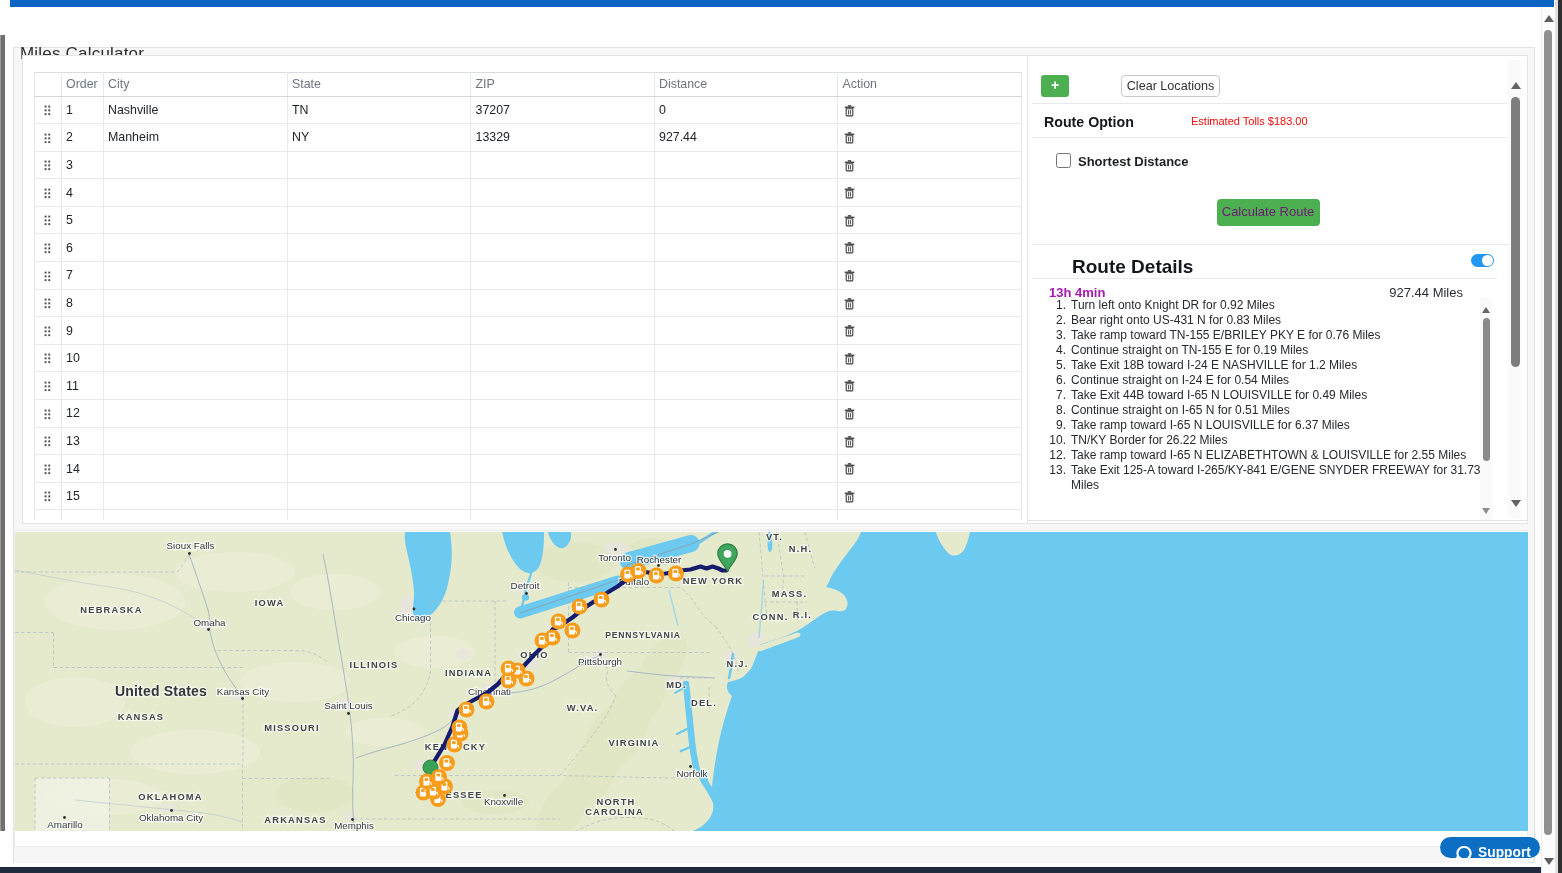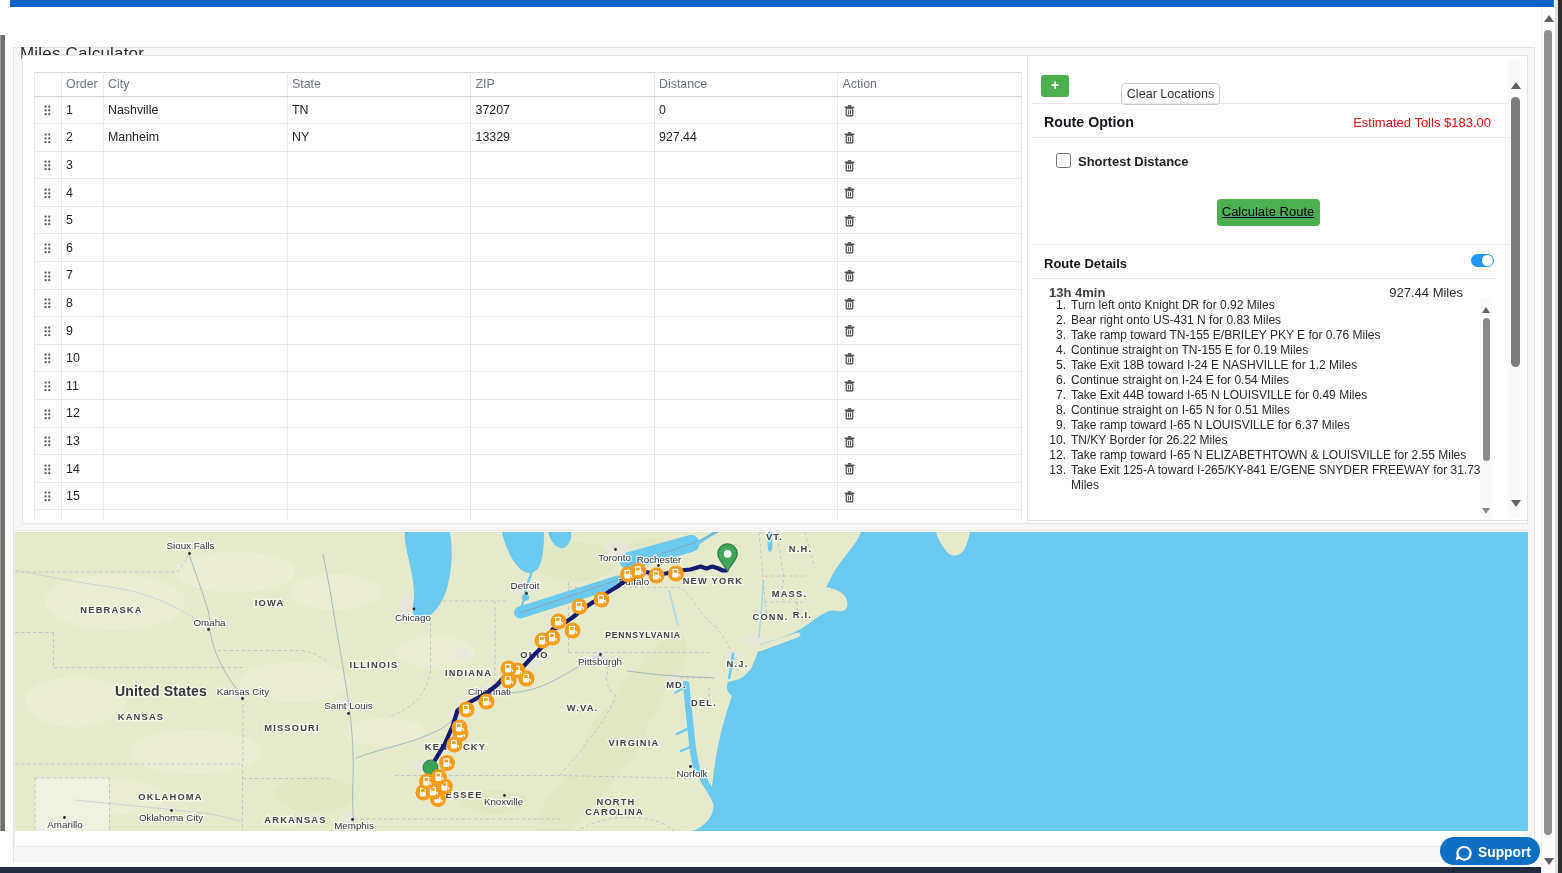--- a/index.html
+++ b/index.html
@@ -27,45 +27,45 @@
   table .c3 { width:183.5px; } table .c4 { width:183.5px; } table .c5 { width:183.5px; }
   table .c6 { width:184px; }
   td.drag { text-align:center; padding:0; }
   td.act { padding-left:6px; }
 
   
   .hr { background:#e9e9e9; height:1px; }
   #plusbtn { left:1041px; top:74.5px; width:28px; height:22.5px; background:#4caf50; border-radius:3px;
      color:#fff; font-size:14px; text-align:center; line-height:21px; font-weight:bold;}
   #clearbtn { left:1121px; top:75px; width:99px; height:22px; background:#fff; border:1px solid #c9c9c9;
-     border-radius:4px; color:#333; font-size:12.6px; text-align:center; line-height:20px;margin-top:8px; }
+     border-radius:4px; color:#333; font-size:12.6px; text-align:center; line-height:20px; }
   #routeopt { left:1044px; top:113.5px; font-size:14.2px; font-weight:bold; color:#14181c; }
-  #tolls { left:1191px; top:114.5px; width:300px; text-align:right; font-size:13px; color:#f00a0a; }
+  #tolls { left:1191px; top:114.5px; width:300px; text-align:left; font-size:11px; color:#f00a0a; }
   #cbx { left:1055.5px; top:152.5px; width:15.5px; height:15.5px; background:#fff; border:1px solid #767676; border-radius:2.5px; }
   #cbxlabel { left:1078px; top:153.5px; font-size:13px; font-weight:bold; color:#1c2023; }
   #calcbtn { left:1216.5px; top:199px; width:103px; height:26.5px; background:#4caf50; border-radius:4px;
-     color:#000000; font-size:13px; text-align:center; line-height:26px;text-decoration:underline; }
-  #routedet { left:1044px; top:256px; font-size:13px; font-weight:bold; color:#14181c; }
+     color:#701a75; font-size:13px; text-align:center; line-height:26px; }
+  #routedet { left:1072px; top:256px; font-size:19px; font-weight:bold; color:#14181c; }
   #toggle { left:1470.5px; top:254px; width:23.5px; height:13px; background:#2196f3; border-radius:7px; }
   #toggle .knob { position:absolute; right:1.3px; top:1.3px; width:10.4px; height:10.4px; background:#fff; border-radius:50%; }
-  #time { left:1049px; top:284.5px; font-size:13px; font-weight:bold; color:#404040;text-align:center; }
+  #time { left:1049px; top:284.5px; font-size:13px; font-weight:bold; color:#a21caf;text-align:center; }
   #miles { left:1330px; top:284.5px; width:133px; text-align:right; font-size:13px; color:#2a2e33; }
   #panelvline { left:1026.6px; top:54.5px; width:1px; height:469px; background:#e6e6e6; }
   #listbottom { left:1026.6px; top:519.5px; width:501px; height:1px; background:#e3e3e3; }
 
   #routelist { left:1043px; top:297.5px; width:449px; }
   .li { display:flex; font-size:12px; line-height:15px; color:#26292d; }
   .li .n { width:28px; min-width:28px; text-align:right; padding-right:5px; }
 
   
   .sbtrack { background:#fafafa; }
   .sbthumb { background:#8a8a8a; border-radius:5px; }
   .arrow { width:0; height:0; }
 
-  #supportbtn { left:1440px; top:837px; width:99.5px; height:28px; background:#0d6fc3; border-radius:16.5px;text-align:center; }
+  #supportbtn { left:1440px; top:837px; width:99.5px; height:21px; background:#0d6fc3; border-radius:16.5px;text-align:center; }
   #supportbtn span { position:absolute; left:38px; top:8px; color:#fff; font-weight:bold; font-size:13.8px; }
   #footerbar { left:0; top:866.5px; width:1562px; height:6.5px; background:#212b3d; }
   #botstrip1 { left:13.5px; top:847px; width:1514.5px; height:16px; background:#f7f7f7; }
 </style>
 </head>
 <body>
 <div id="page">
   <div class="abs" id="outer"></div>
   <div class="abs" id="topbar"></div>
   <div class="abs" id="leftstrip"></div>

